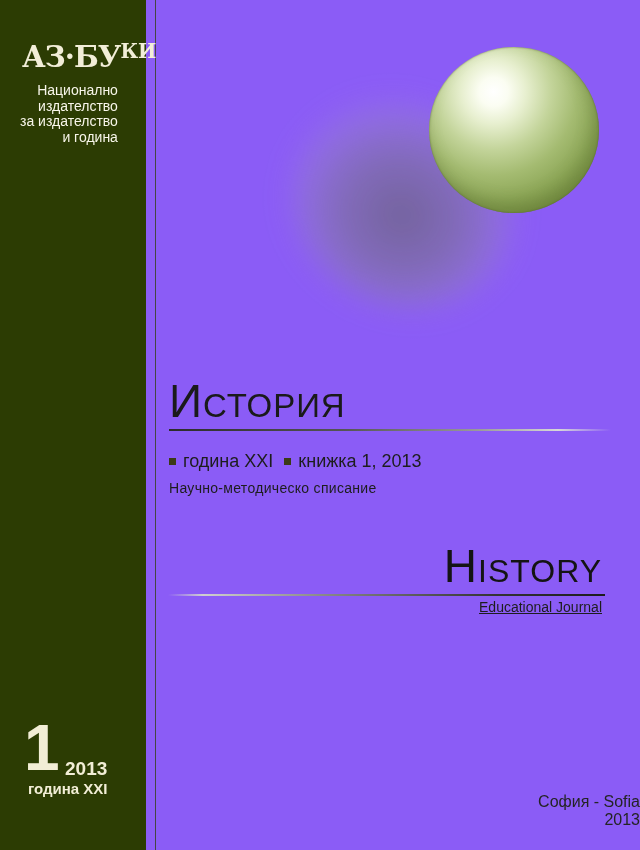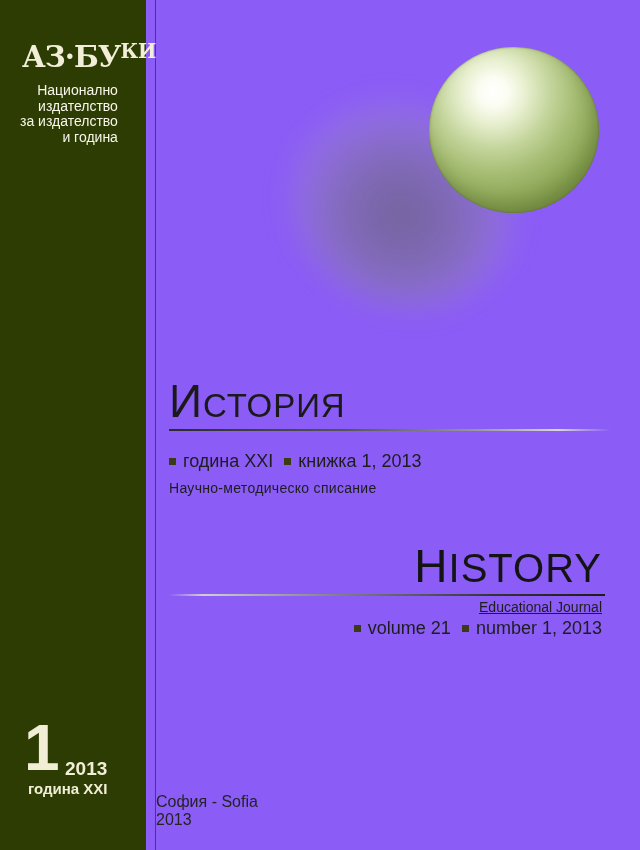--- a/index.html
+++ b/index.html
@@ -38,33 +38,33 @@
   .issue-bg{position:absolute;left:169px;top:451px;font-size:18px;color:#1d1d1d;white-space:nowrap;}
 
   
   .sq{display:inline-block;width:7px;height:7px;background:#3b3b15;margin:0 7px 2px 0;vertical-align:baseline;}
   .sq2{margin-left:6px;}
 
   
   .title-en{position:absolute;right:38px;top:543px;line-height:46px;color:#141414;white-space:nowrap;
             letter-spacing:1px;text-align:right;}
   .title-en .cap{font-size:46px;}
-  .title-en .rest{font-size:40px;}
+  .title-en .rest{font-size:32px;}
   .rule-en{position:absolute;left:168px;top:594px;width:437px;height:2px;
       background:linear-gradient(to right,rgba(255,255,255,0) 0%,#cfcfcf 8%,#8a8a8a 35%,#333 75%,#1c1c1c 100%);}
   .subtitle-en{position:absolute;right:38px;top:599px;font-size:14px;color:#1d1d1d;text-align:right;text-decoration:underline;}
   .issue-en{position:absolute;right:38px;top:618px;font-size:18px;color:#1d1d1d;white-space:nowrap;text-align:right;}
 
   
   .num-1{position:absolute;left:24px;top:716px;font-size:64px;font-weight:bold;color:#f2eed6;line-height:64px;}
   .num-year{position:absolute;left:65px;top:758px;font-size:19px;font-weight:bold;color:#f2eed6;line-height:21px;}
   .num-vol{position:absolute;left:28px;top:780px;font-size:15px;font-weight:bold;color:#f2eed6;line-height:17px;}
 
   
-  .footer{position:absolute;left:156px;top:793px;width:484px;text-align:left;color:#242424;
+  .footer{position:absolute;left:156px;top:793px;width:484px;text-align:right;color:#242424;
           font-size:16px;line-height:17.5px;}
 </style>
 </head>
 <body>
 
 <div class="page">
 
   <div class="sidebar"></div>
   <div class="divider-line"></div>
 
@@ -90,24 +90,20 @@
   <div class="issue-bg">
     <span class="sq"></span><span>година XXI</span>
     <span class="sq sq2"></span><span>книжка 1, 2013</span>
   </div>
 
   <div class="title-en">
     <span class="cap">H</span><span class="rest">ISTORY</span>
   </div>
   <div class="rule-en"></div>
   <div class="subtitle-en">Educational Journal</div>
-  <div class="issue-en">
-    <span class="sq"></span><span>volume 21</span>
-    <span class="sq sq2"></span><span>number 1, 2013</span>
-  </div>
 
   <div class="num-1">1</div>
   <div class="num-year">2013</div>
   <div class="num-vol">година XXI</div>
 
   <div class="footer">
     <div>София  -  Sofia</div>
     <div>2013</div>
   </div>
 

